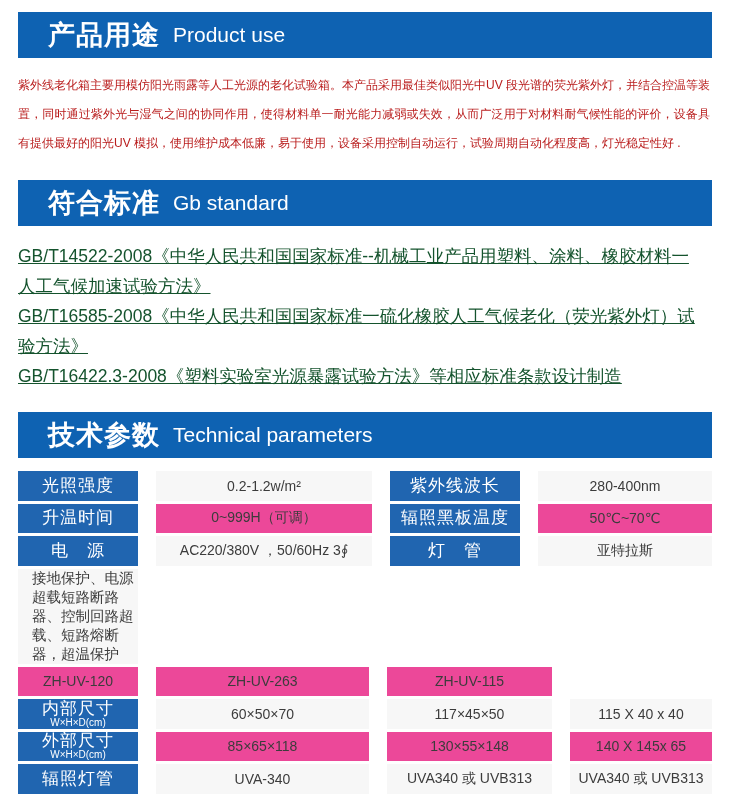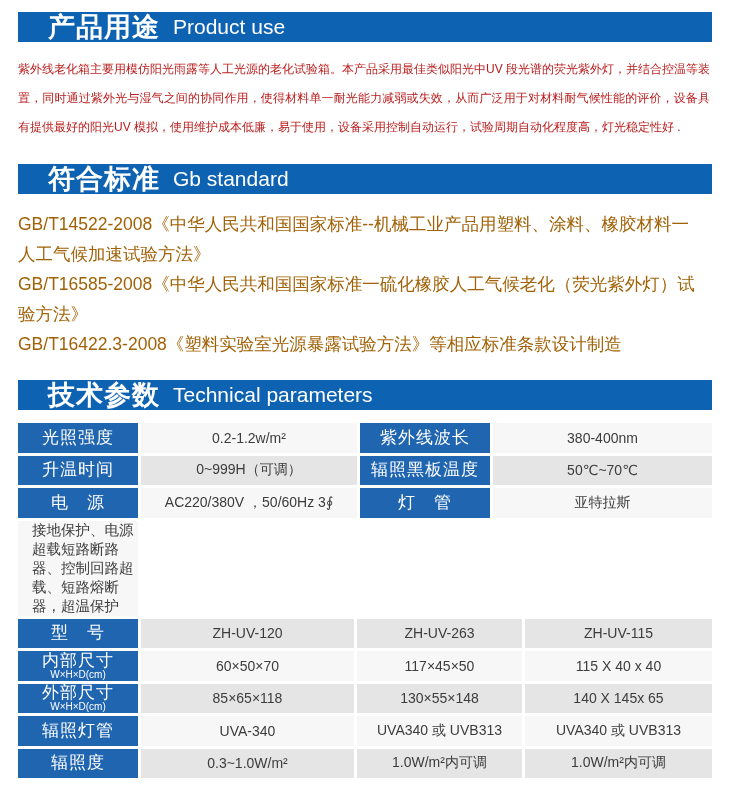--- a/index.html
+++ b/index.html
@@ -5,57 +5,57 @@
   html,body{margin:0;padding:0;background:#ffffff;}
   body{
     width:730px;height:797px;overflow:hidden;
     font-family:"Liberation Sans","DejaVu Sans",sans-serif;
     -webkit-font-smoothing:antialiased;
   }
   .page{padding:12px 18px 0 18px;box-sizing:border-box;}
 
   
   .sec-header{
-    background:#0e62b2;color:#ffffff;height:30px;
+    background:#0e62b2;color:#ffffff;height:46px;
     display:flex;align-items:center;gap:13px;padding-left:30px;
     box-sizing:border-box;
   }
   .sec-header .zh{font-size:27px;font-weight:bold;letter-spacing:1px;}
   .sec-header .en{font-size:21px;font-weight:400;}
 
   
   .use-text{
     margin:13px 2px 22px 0;
     font-size:12px;line-height:29px;color:#b91c1c;
     text-align:justify;
   }
   .std-text{
     margin:15px 10px 21px 0;
-    font-size:17.5px;line-height:30px;color:#a16207;
+    font-size:17.5px;line-height:30px;color:#14532d;text-decoration:underline;
   }
   .std-text .std-line{text-align:left;}
 
   
   .spec-table{margin-top:13px;display:flex;flex-direction:column;gap:3px;}
-  .trow{display:grid;gap:3px;}
+  .trow{display:grid;gap:18px;}
   .cols-pair {grid-template-columns:120px 216px 130px 1fr;}
   .cols-span {grid-template-columns:120px 1fr;}
   .cols-model{grid-template-columns:120px 213px 165px 1fr;}
   .tcell{
     min-height:29.5px;display:flex;align-items:center;justify-content:center;
     font-size:14px;color:#3c3c3c;box-sizing:border-box;
   }
   .tlabel{
     background:#2065b0;color:#ffffff;font-size:17px;
     flex-direction:column;line-height:1.05;letter-spacing:1px;
   }
   .tlabel .sub{font-size:10px;letter-spacing:0;line-height:1;}
   .tlabel .sub:empty{display:none;}
   .shade-light{background:#f7f7f7;}
-  .shade-dark{background:#e5e5e5;}
+  .shade-dark{background:#ec4899;}
   .tval-left{justify-content:flex-start;padding-left:14px;font-size:14.5px;}
 </style>
 </head>
 <body>
 
 <div class="page">
 
   <div class="sec-header">
     <span class="zh">产品用途</span>
     <span class="en">Product use</span>
@@ -76,44 +76,40 @@
     <span class="zh">技术参数</span>
     <span class="en">Technical parameters</span>
   </div>
 
   <div class="spec-table">
 
     <div class="trow cols-pair">
       <div class="tcell tlabel">光照强度</div>
       <div class="tcell shade-light">0.2-1.2w/m²</div>
       <div class="tcell tlabel">紫外线波长</div>
-      <div class="tcell shade-light">380-400nm</div>
+      <div class="tcell shade-light">280-400nm</div>
     </div>
     <div class="trow cols-pair">
       <div class="tcell tlabel">升温时间</div>
       <div class="tcell shade-dark">0~999H（可调）</div>
       <div class="tcell tlabel">辐照黑板温度</div>
       <div class="tcell shade-dark">50℃~70℃</div>
     </div>
     <div class="trow cols-pair">
       <div class="tcell tlabel">电　源</div>
       <div class="tcell shade-light">AC220/380V ，50/60Hz 3∮</div>
       <div class="tcell tlabel">灯　管</div>
       <div class="tcell shade-light">亚特拉斯</div>
     </div>
 
     <div class="trow cols-span">
       <div class="tcell shade-light tval-left">接地保护、电源超载短路断路器、控制回路超载、短路熔断器，超温保护</div>
     </div>
 
     <div class="trow cols-model">
-      <div class="tcell tlabel">
-        <span>型　号</span>
-
-      </div>
       <div class="tcell shade-dark">ZH-UV-120</div>
       <div class="tcell shade-dark">ZH-UV-263</div>
       <div class="tcell shade-dark">ZH-UV-115</div>
     </div>
     <div class="trow cols-model">
       <div class="tcell tlabel">
         <span>内部尺寸</span>
         <span class="sub">W×H×D(cm)</span>
       </div>
       <div class="tcell shade-light">60×50×70</div>

